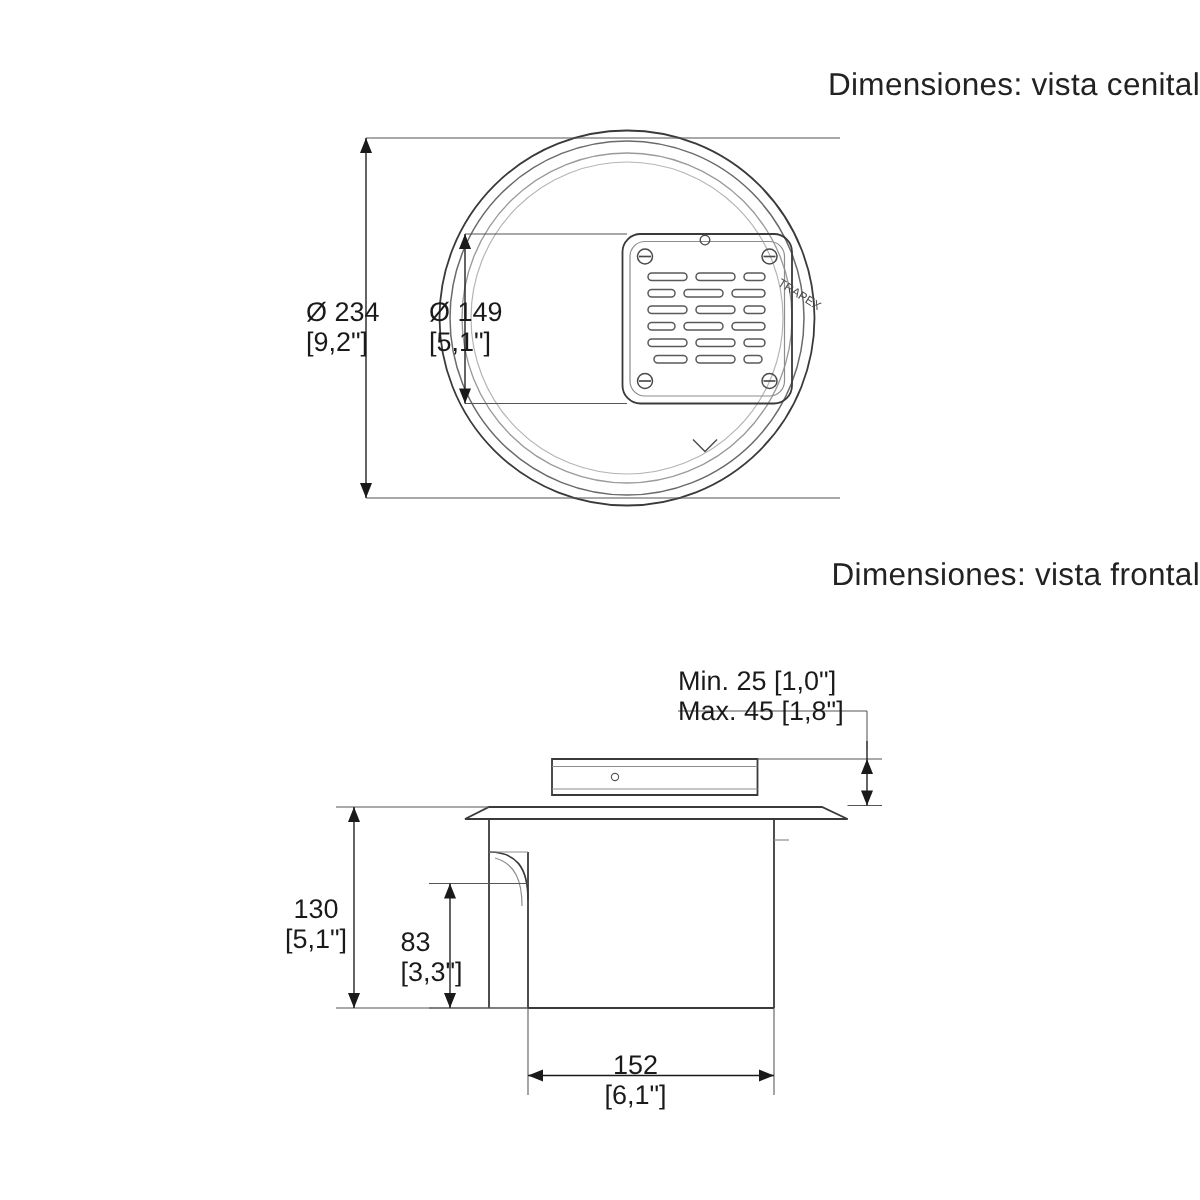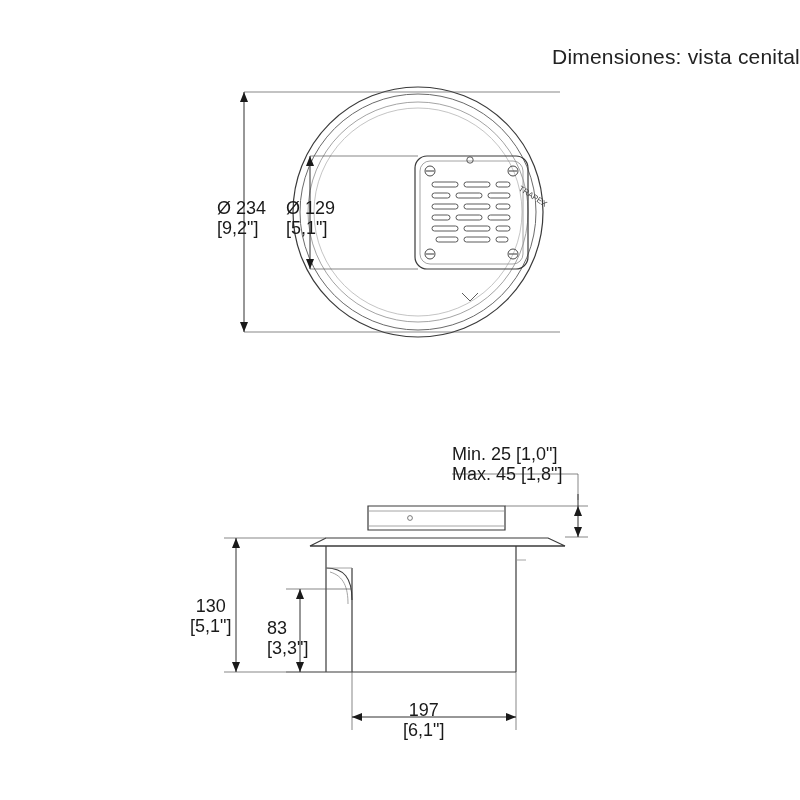--- a/index.html
+++ b/index.html
@@ -42,21 +42,20 @@
     font-size: 18px;
     line-height: 20px;
     color: #1a1a1a;
     white-space: nowrap;
   }
   .dimlabel .l2 { display: block; }
   #lbl-234 {
     left: 204px;
     top: 198px;
     text-align: left;
-    margin-left: 13px;
   }
   #lbl-129 {
     left: 286px;
     top: 198px;
     text-align: left;
   }
   #lbl-minmax {
     left: 452px;
     top: 444px;
     text-align: left;
@@ -83,20 +82,21 @@
     width: 800px;
     height: 800px;
   }
 </style>
 </head>
 <body>
 
 <div class="stage">
 
   <div class="title" id="title-top">Dimensiones: vista cenital</div>
+  <div class="title" id="title-bottom">Dimensiones: vista frontal</div>
 
   <svg class="draw" viewBox="0 0 800 800">
     <g stroke="#1a1a1a" fill="none" stroke-width="1.1">
 
       <circle cx="418" cy="212" r="125" stroke="#3a3a3a" stroke-width="1.2"></circle>
       <circle cx="418" cy="212" r="118" stroke="#6a6a6a" stroke-width="1"></circle>
       <circle cx="418" cy="212" r="110" stroke="#9a9a9a" stroke-width="0.9"></circle>
       <circle cx="418" cy="212" r="104" stroke="#b5b5b5" stroke-width="0.8"></circle>
 
       <rect x="415" y="156" width="113" height="113" rx="12" ry="12" stroke="#3a3a3a" stroke-width="1.2"></rect>
@@ -200,37 +200,37 @@
 
     <text x="518" y="190" font-family="Liberation Sans, sans-serif" font-size="8" fill="#4a4a4a" transform="rotate(32 518 190)">TRAPEX</text>
   </svg>
 
   <div class="dimlabel" id="lbl-234">
     <span>Ø 234</span>
     <span class="l2">[9,2"]</span>
   </div>
 
   <div class="dimlabel" id="lbl-129">
-    <span>Ø 129</span>
+    <span>Ø 149</span>
     <span class="l2">[5,1"]</span>
   </div>
 
   <div class="dimlabel" id="lbl-minmax">
     <span>Min. 25 [1,0"]</span>
     <span class="l2">Max. 45 [1,8"]</span>
   </div>
 
   <div class="dimlabel" id="lbl-130">
     <span>130</span>
     <span class="l2">[5,1"]</span>
   </div>
 
   <div class="dimlabel" id="lbl-83">
     <span>83</span>
     <span class="l2">[3,3"]</span>
   </div>
 
   <div class="dimlabel" id="lbl-152">
-    <span>197</span>
+    <span>152</span>
     <span class="l2">[6,1"]</span>
   </div>
 
 </div>
 
 </body></html>

